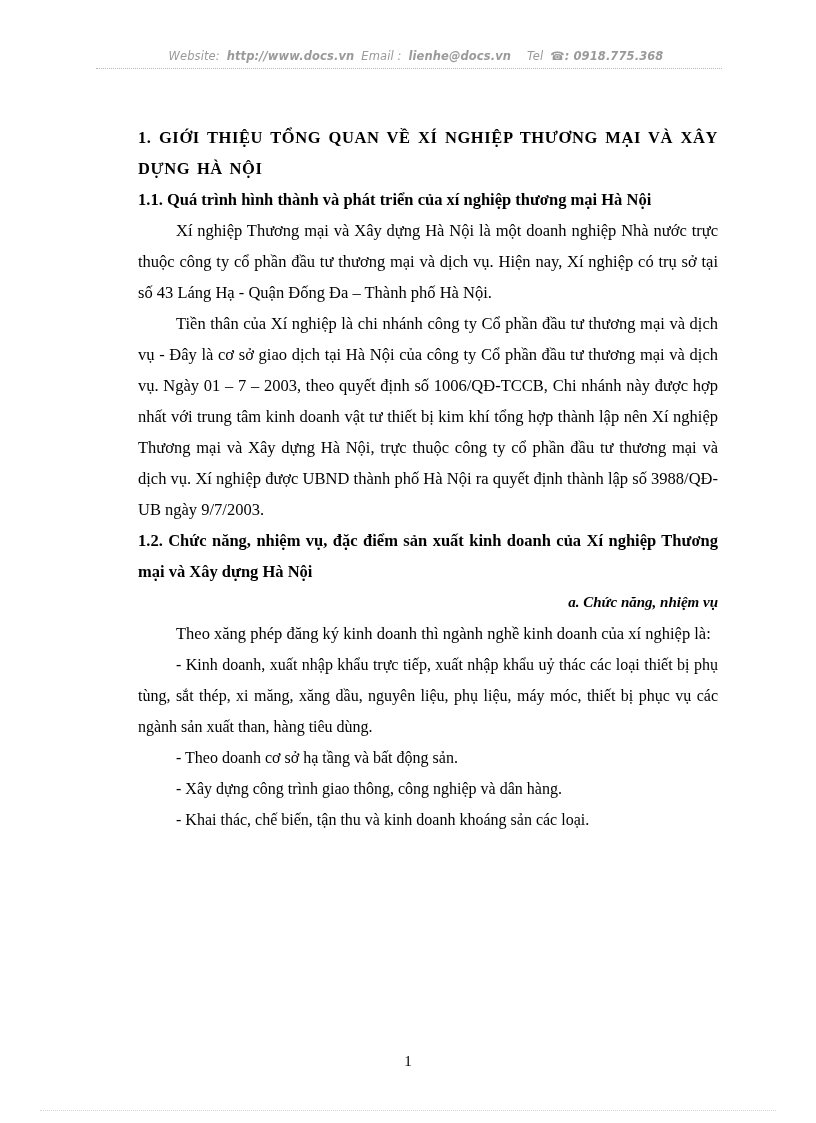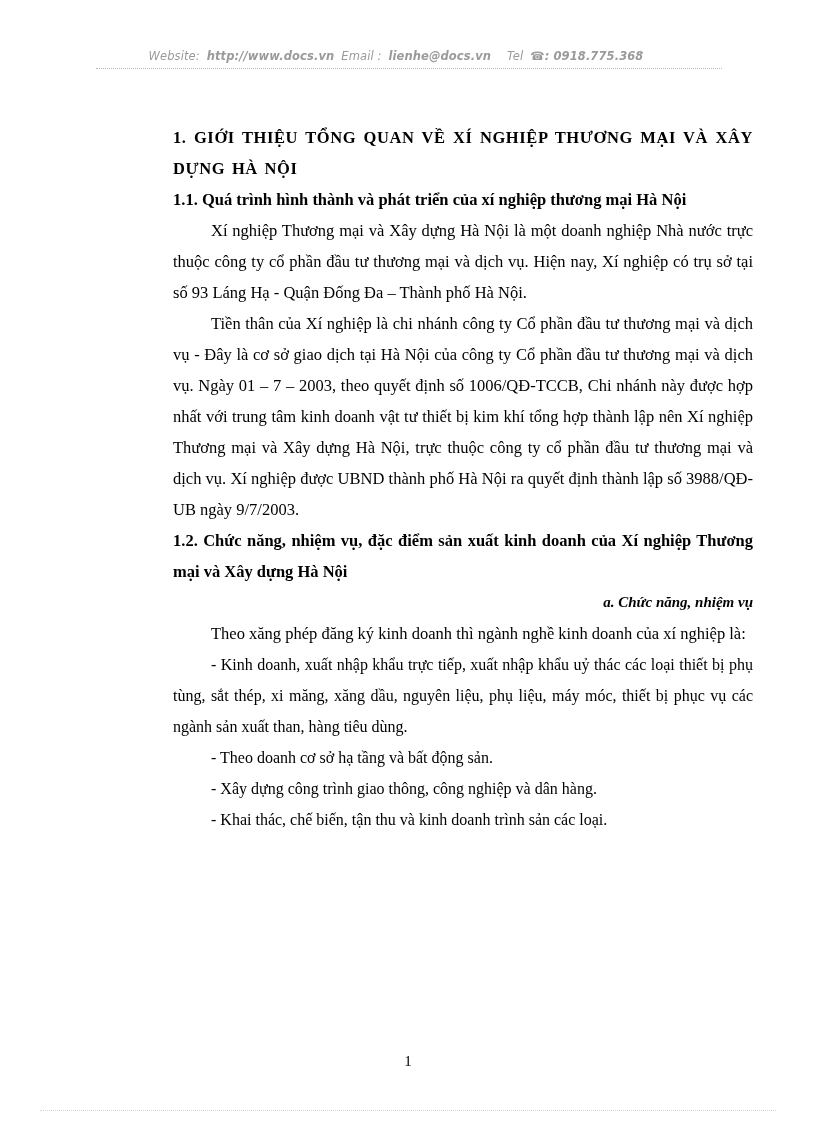--- a/index.html
+++ b/index.html
@@ -18,21 +18,21 @@
     overflow: hidden;
     box-sizing: border-box;
     font-family: "Liberation Serif", "DejaVu Serif", serif;
     color: #000000;
   }
 
   
   .page-header {
     position: absolute;
     top: 46px;
-    left: 84px;
+    left: 104px;
     width: 624px;
     text-align: center;
     white-space: nowrap;
   }
 
   .page-header .hdr-line {
     font-family: "DejaVu Sans", sans-serif;
     font-size: 11.5px;
     color: #9a9a9a;
     letter-spacing: 0.1px;
@@ -68,21 +68,20 @@
     height: 0;
     border-top: 1px dotted #b8b8b8;
   }
 
   
   .content {
     position: absolute;
     top: 122px;
     left: 138px;
     width: 580px;
-    margin-left: 35px;
   }
 
   h1.doc-title,
   h2.doc-heading {
     margin: 0;
     padding: 0;
     font-weight: bold;
     font-size: 17px;
     line-height: 31px;
     text-align: justify;
@@ -164,33 +163,33 @@
     <span class="hdr-line"><span class="hdr-label">Website:</span><span class="hdr-sep"></span><span class="hdr-strong">http://www.docs.vn</span><span class="hdr-sep"></span><span class="hdr-label">Email :</span><span class="hdr-sep"></span><span class="hdr-strong">lienhe@docs.vn</span><span class="hdr-sep-wide"></span><span class="hdr-label">Tel</span><span class="hdr-sep"></span><span class="hdr-strong">☎</span><span class="hdr-strong">: 0918.775.368</span></span>
   </div>
   <div class="hdr-rule"></div>
 
   <div class="content">
 
     <h1 class="doc-title">1. GIỚI THIỆU TỔNG QUAN VỀ XÍ NGHIỆP THƯƠNG MẠI VÀ XÂY DỰNG HÀ NỘI</h1>
 
     <h2 class="doc-heading">1.1. Quá trình hình thành và phát triển của xí nghiệp thương mại Hà Nội</h2>
 
-    <p class="doc-para">Xí nghiệp Thương mại và Xây dựng Hà Nội là một doanh nghiệp Nhà nước trực thuộc công ty cổ phần đầu tư thương mại và dịch vụ. Hiện nay, Xí nghiệp có trụ sở tại số 93 Láng Hạ - Quận Đống Đa – Thành phố Hà Nội.</p>
+    <p class="doc-para">Xí nghiệp Thương mại và Xây dựng Hà Nội là một doanh nghiệp Nhà nước trực thuộc công ty cổ phần đầu tư thương mại và dịch vụ. Hiện nay, Xí nghiệp có trụ sở tại số 43 Láng Hạ - Quận Đống Đa – Thành phố Hà Nội.</p>
 
     <p class="doc-para">Tiền thân của Xí nghiệp là chi nhánh công ty Cổ phần đầu tư thương mại và dịch vụ - Đây là cơ sở giao dịch tại Hà Nội của công ty Cổ phần đầu tư thương mại và dịch vụ. Ngày 01 – 7 – 2003, theo quyết định số 1006/QĐ-TCCB, Chi nhánh này được hợp nhất với trung tâm kinh doanh vật tư thiết bị kim khí tổng hợp thành lập nên Xí nghiệp Thương mại và Xây dựng Hà Nội, trực thuộc công ty cổ phần đầu tư thương mại và dịch vụ. Xí nghiệp được UBND thành phố Hà Nội ra quyết định thành lập số 3988/QĐ-UB ngày 9/7/2003.</p>
 
     <h2 class="doc-heading">1.2. Chức năng, nhiệm vụ, đặc điểm sản xuất kinh doanh của Xí nghiệp Thương mại và Xây dựng Hà Nội</h2>
 
     <h3 class="doc-subheading">a. Chức năng, nhiệm vụ</h3>
 
     <p class="doc-para">Theo xăng phép đăng ký kinh doanh thì ngành nghề kinh doanh của xí nghiệp là:</p>
 
     <p class="doc-bullet">- Kinh doanh, xuất nhập khẩu trực tiếp, xuất nhập khẩu uỷ thác các loại thiết bị phụ tùng, sắt thép, xi măng, xăng dầu, nguyên liệu, phụ liệu, máy móc, thiết bị phục vụ các ngành sản xuất than, hàng tiêu dùng.</p>
     <p class="doc-bullet">- Theo doanh cơ sở hạ tầng và bất động sản.</p>
     <p class="doc-bullet">- Xây dựng công trình giao thông, công nghiệp và dân hàng.</p>
-    <p class="doc-bullet">- Khai thác, chế biến, tận thu và kinh doanh trình sản các loại.</p>
+    <p class="doc-bullet">- Khai thác, chế biến, tận thu và kinh doanh khoáng sản các loại.</p>
 
   </div>
 
   <div class="page-number">1</div>
   <div class="footer-rule"></div>
 
 </div>
 
 </body></html>

